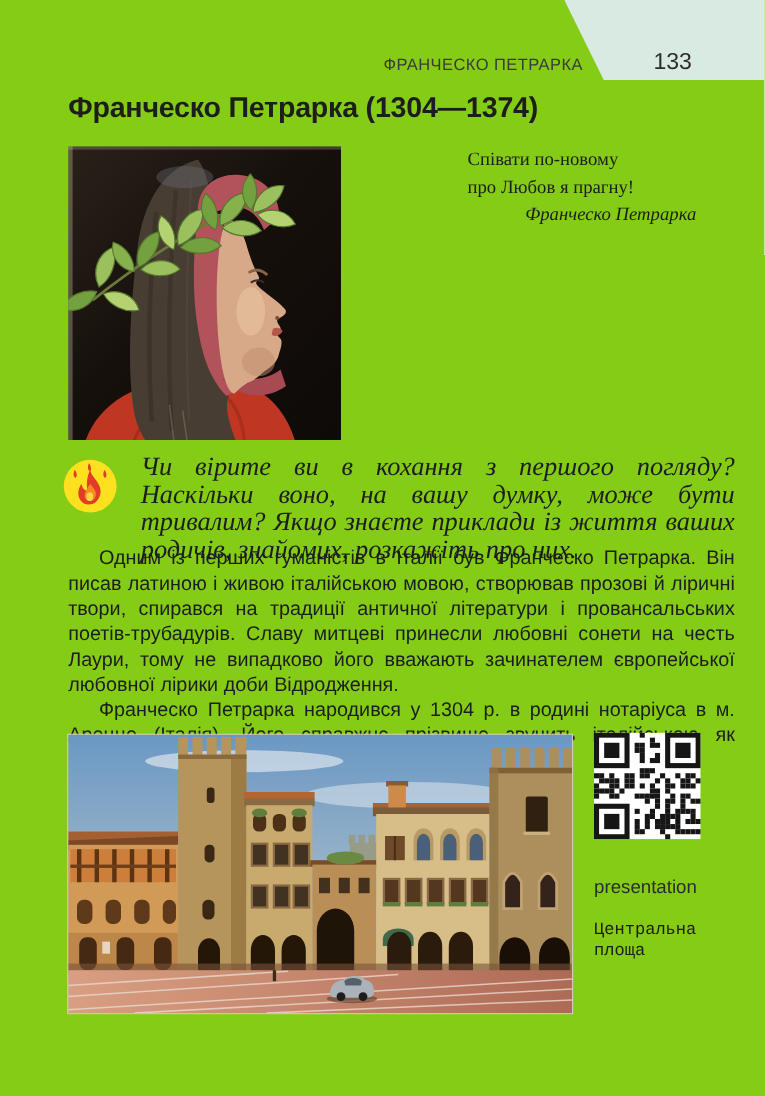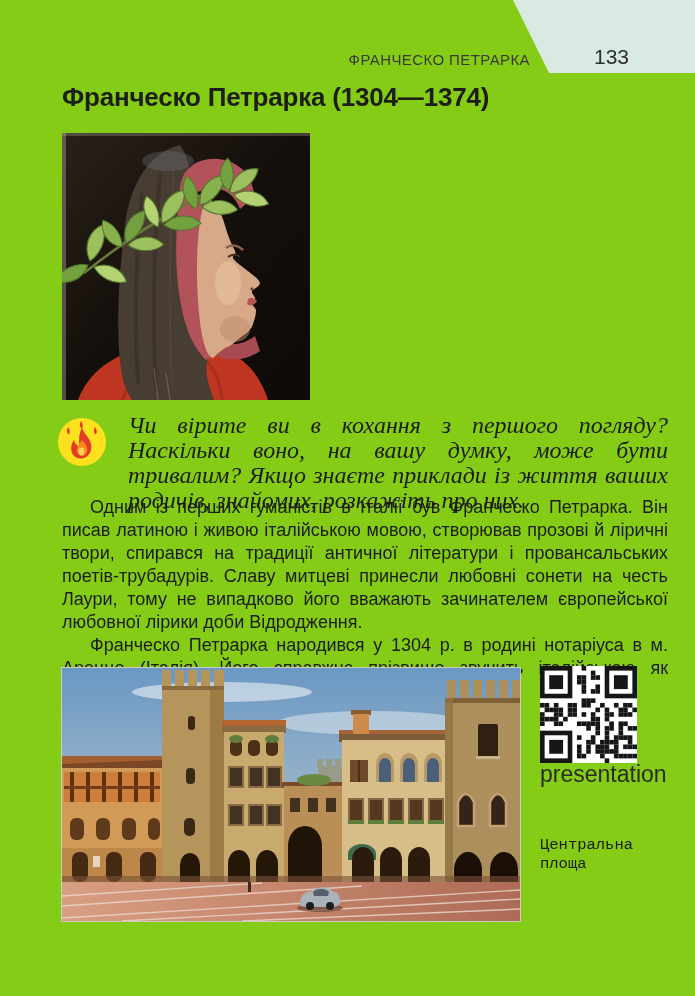--- a/index.html
+++ b/index.html
@@ -44,21 +44,21 @@
     position:absolute;left:62px;top:496px;width:606px;
     font-family:Liberation Sans, sans-serif;font-size:18px;line-height:23px;
     text-align:justify;color:#1d1d20;
   }
   .bodytext p{margin:0;text-indent:28px;}
   .bodytext .it{font-style:italic;}
   
   .photo{position:absolute;left:62px;top:668px;width:458px;height:253px;outline:1px solid #cfcac2;}
   .photo svg{display:block;}
   .qr{position:absolute;left:540px;top:666px;width:97px;height:97px;}
-  .qr-label{position:absolute;left:540px;top:761px;font-size:23px;color:#2b2b2a;}
+  .qr-label{position:absolute;left:540px;top:797px;font-size:17px;color:#2b2b2a;}
   .caption{
     position:absolute;left:540px;top:836px;width:150px;
     font-size:15.5px;line-height:18.6px;color:#1d1d1b;font-family:Liberation Mono, monospace;
   }
 </style>
 </head>
 <body>
 
 <div class="page">
 
@@ -119,20 +119,25 @@
         <use href="#leaf" transform="translate(138,72) rotate(-40) scale(1.4)" fill="#86b14c"></use>
         <use href="#leaf" transform="translate(140,74) rotate(15) scale(1.3)" fill="#9cc05e"></use>
         <use href="#leaf" transform="translate(134,76) rotate(-95) scale(1.25)" fill="#74a13f"></use>
         <use href="#leaf" transform="translate(168,60) rotate(-30) scale(1.35)" fill="#9cc05e"></use>
         <use href="#leaf" transform="translate(172,62) rotate(25) scale(1.3)" fill="#b4d272"></use>
         <use href="#leaf" transform="translate(166,58) rotate(-80) scale(1.2)" fill="#74a13f"></use>
       </g>
     </svg>
   </div>
 
+  <div class="epigraph">
+    <div>Співати по-новому</div>
+    <div>про Любов я прагну!</div>
+    <div class="attr">Франческо Петрарка</div>
+  </div>
 
   <div class="flame-badge">
     <svg width="50" height="50" viewBox="0 0 50 50">
       <circle cx="25" cy="25" r="24" fill="var(--flame-yellow,#fee11e)"></circle>
       <g fill="var(--flame-red,#e23b26)">
         <path d="M11,10 C13,13 13.5,16 11.5,17.5 C9.5,16 9.5,13 11,10 Z"></path>
         <path d="M24,4 C26,7 26.5,10 24.5,11.5 C22.5,10 22.5,7 24,4 Z"></path>
         <path d="M38,10 C40,13 40.5,16 38.5,17.5 C36.5,16 36.5,13 38,10 Z"></path>
         <path d="M25,10 C26,16 31,19 33,24 C36,30 34,36 30,39.5 C26,42.5 19,42.5 16,37.5 C13,33 14,27 17,23 C18,27 20,29 22.5,29.5 C21.5,23 22,16 25,10 Z"></path>
       </g>

